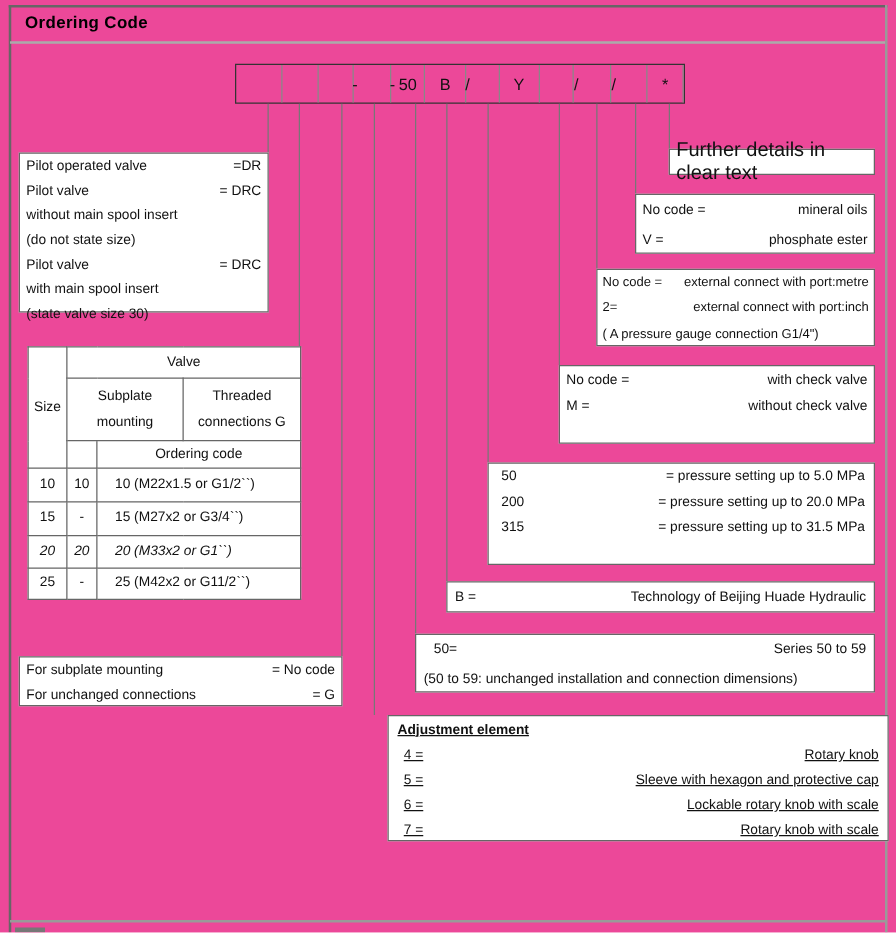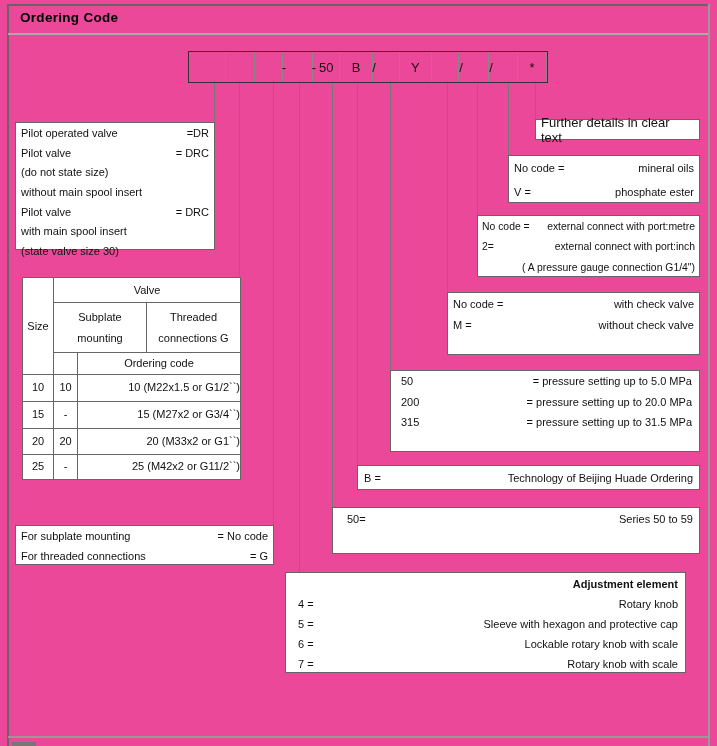--- a/index.html
+++ b/index.html
@@ -28,54 +28,54 @@
 
   
   .conn{position:absolute;width:1px;background:#777;z-index:1;}
 
   
   .bx{position:absolute;border:1px solid #666;background:#fff;box-sizing:border-box;font-size:11px;color:#111;z-index:2;}
   .rw{display:flex;justify-content:space-between;align-items:center;padding:0 5px;box-sizing:border-box;}
   .rw .l{white-space:nowrap;}
   .rw .r{white-space:nowrap;text-align:right;}
   .rw.only-left{justify-content:flex-start;}
-  .rw.only-right{justify-content:flex-end;}
+  .rw.only-right{justify-content:flex-start;}
   .bold{font-weight:bold;}
   .center{justify-content:center;}
 
   #bx-pilot{left:15px;top:122px;width:200px;height:128px;}
   #bx-pilot .rw{height:19.7px;}
   #bx-mounting{left:15px;top:525px;width:259px;height:40px;}
   #bx-mounting .rw{height:20px;}
-  #bx-further{left:535px;top:119px;width:165px;height:21px;font-size:13px;}
+  #bx-further{left:535px;top:119px;width:165px;height:21px;font-size:16px;}
   #bx-further .rw{height:100%;}
   #bx-fluid{left:508px;top:155px;width:192px;height:48px;}
   #bx-fluid .rw{height:24px;}
   #bx-gauge{left:477px;top:215px;width:223px;height:62px;font-size:10.4px;}
   #bx-gauge .rw{height:20.6px;padding:0 4px;}
   #bx-check{left:447px;top:292px;width:253px;height:63px;}
   #bx-check .rw{height:21px;}
   #bx-pressure{left:390px;top:370px;width:310px;height:82px;}
   #bx-pressure .rw{height:20.5px;padding:0 7px 0 10px;}
   #bx-brand{left:357px;top:465px;width:343px;height:25px;}
   #bx-brand .rw{height:100%;padding:0 6px;}
   #bx-series{left:332px;top:507px;width:368px;height:47px;}
   #bx-series .rw1{height:22px;padding:0 6px 0 14px;}
   #bx-series .rw2{height:25px;padding:0 6px;}
-  #bx-adjust{left:285px;top:572px;width:401px;height:101px;}
+  #bx-adjust{left:310px;top:572px;width:401px;height:101px;text-decoration:underline;}
   #bx-adjust .rw{height:20px;padding:0 7px 0 12px;}
   #bx-adjust .rw-title{height:21px;padding:0 7px;}
 
   
   #size-table{position:absolute;left:22px;top:277px;z-index:2;}
   #size-table table{border-collapse:collapse;table-layout:fixed;width:218px;background:#fff;}
   #size-table td{border:1px solid #666;font-size:11px;color:#111;text-align:center;vertical-align:middle;padding:0;white-space:pre-line;line-height:1.9;}
-  #size-table td.tl{text-align:right;padding-left:14px;white-space:nowrap;}
+  #size-table td.tl{text-align:left;padding-left:14px;white-space:nowrap;}
   #size-table tr.h1{height:25px;} #size-table tr.h2{height:50px;} #size-table tr.h3{height:21px;}
-  #size-table tr.d1{height:27px;padding-left:47px;} #size-table tr.d2{height:27px;padding-left:12px;} #size-table tr.d3{height:26px;} #size-table tr.d4{height:25px;padding-left:44px;}
+  #size-table tr.d1{height:27px;padding-left:47px;} #size-table tr.d2{height:27px;padding-left:12px;} #size-table tr.d3{height:26px;font-style:italic;} #size-table tr.d4{height:25px;padding-left:44px;}
 </style>
 </head>
 <body>
 
 <div id="page">
 
   <div class="frame-left"></div>
   <div class="frame-top"></div>
   <div class="frame-right"></div>
   <div class="sep-title"></div>
@@ -118,25 +118,25 @@
   <div class="bx" id="bx-pilot">
     <div class="rw">
         <span class="l">Pilot operated valve</span>
         <span class="r">=DR</span>
       </div>
     <div class="rw">
         <span class="l">Pilot valve</span>
         <span class="r">= DRC</span>
       </div>
     <div class="rw">
+        <span class="l">without main spool insert</span>
+        <span class="r"></span>
+      </div>
+    <div class="rw">
         <span class="l">(do not state size)</span>
-        <span class="r"></span>
-      </div>
-    <div class="rw">
-        <span class="l">without main spool insert</span>
         <span class="r"></span>
       </div>
     <div class="rw">
         <span class="l">Pilot valve</span>
         <span class="r">= DRC</span>
       </div>
     <div class="rw">
         <span class="l">with main spool insert</span>
         <span class="r"></span>
       </div>
@@ -192,21 +192,21 @@
     </tbody>
       </table>
   </div>
 
   <div class="bx" id="bx-mounting">
     <div class="rw">
         <span class="l">For subplate mounting</span>
         <span class="r">= No code</span>
       </div>
     <div class="rw">
-        <span class="l">For threaded connections</span>
+        <span class="l">For unchanged connections</span>
         <span class="r">= G</span>
       </div>
   </div>
 
   <div class="bx" id="bx-further">
     <div class="rw center">
         <span>Further details in clear text</span>
       </div>
   </div>
 
@@ -257,29 +257,32 @@
       </div>
     <div class="rw">
         <span class="l">315</span>
         <span class="r">= pressure setting up to 31.5 MPa</span>
       </div>
   </div>
 
   <div class="bx" id="bx-brand">
     <div class="rw">
         <span class="l">B =</span>
-        <span class="r">Technology of Beijing Huade Ordering</span>
+        <span class="r">Technology of Beijing Huade Hydraulic</span>
       </div>
   </div>
 
   <div class="bx" id="bx-series">
     <div class="rw rw1">
         <span class="l">50=</span>
         <span class="r">Series 50 to 59</span>
       </div>
+    <div class="rw rw2 only-left">
+        <span class="l">(50 to 59: unchanged installation and connection dimensions)</span>
+      </div>
   </div>
 
   <div class="bx" id="bx-adjust">
     <div class="rw rw-title only-right">
         <span class="r bold">Adjustment element</span>
       </div>
     <div class="rw">
         <span class="l">4 =</span>
         <span class="r">Rotary knob</span>
       </div>

